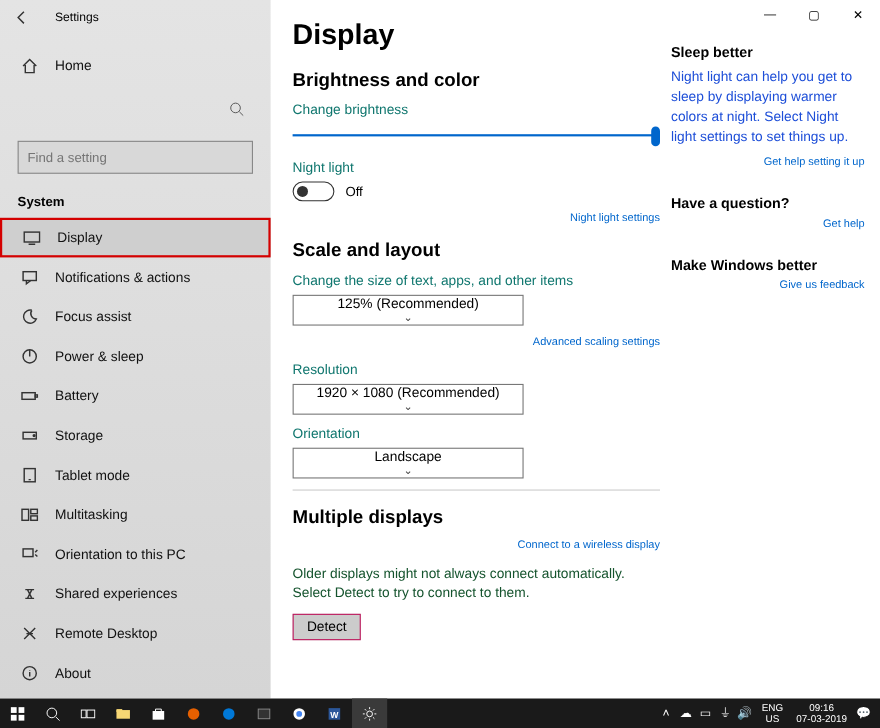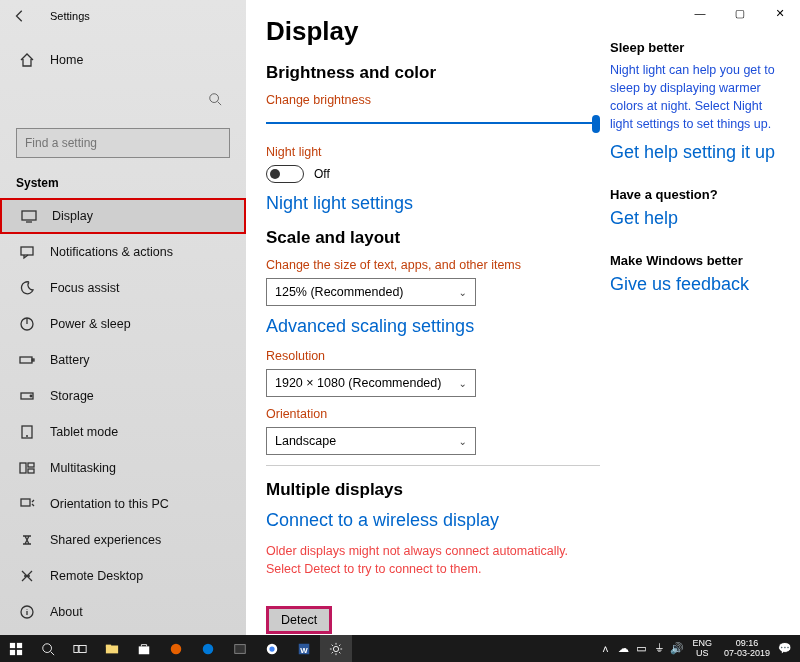--- a/index.html
+++ b/index.html
@@ -17,33 +17,33 @@
 .search { width: 100%; height: 30px; border: 1px solid #888; background: #d8d8d8; padding: 0 28px 0 8px; font-size: 12px; color: #555; margin-top: 44px; }
 .search-box { position: relative; }
 .search-icon { position: absolute; right: 8px; top: 8px; }
 .sb-cat { font-size: 12px; font-weight: 600; padding: 6px 16px 8px; }
 .sb-row.selected { border: 2px solid #d40000; background: #cfcfcf; }
 .main { flex: 1; display: flex; padding: 12px 0 0 20px; overflow: hidden; }
 .content { width: 334px; }
 .aside { flex: 1; padding: 28px 14px 0 10px; }
 h1 { font-size: 26px; font-weight: 600; margin: 4px 0 16px; }
 h2 { font-size: 17px; font-weight: 600; margin: 14px 0 10px; }
-.lbl { font-size: 12.5px; color: #c2410c; margin-bottom: 6px; }
+.lbl { font-size: 12.5px; color: #0f766e; margin-bottom: 6px; }
 .slider { position: relative; height: 22px; margin-bottom: 10px; }
 .slider-track { position: absolute; top: 9px; left: 0; right: 0; height: 2px; background: #0066cc; }
 .slider-track-gray { position: absolute; top: 9px; right: 0; width: 4px; height: 2px; background: #999; }
 .slider-thumb { position: absolute; top: 2px; right: 0; width: 8px; height: 18px; background: #0066cc; border-radius: 4px; }
 .toggle-row { display: flex; align-items: center; margin-bottom: 10px; }
 .toggle { width: 38px; height: 18px; border: 1.5px solid #333; border-radius: 10px; position: relative; margin-right: 10px; cursor: pointer; }
 .toggle-knob { width: 10px; height: 10px; background: #333; border-radius: 50%; position: absolute; top: 2.5px; left: 3px; }
-.link { color: #0066cc; font-size: 18px; cursor: pointer; margin-bottom: 12px; display: block; }
-.select { width: 210px; height: 28px; border: 1px solid #777; background: #fff; display: flex; align-items: center; justify-content: space-between; padding: 0 8px; font-size: 12.5px; margin-bottom: 10px; cursor: pointer; }
+.link { color: #0066cc; font-size: 10px; cursor: pointer; margin-bottom: 12px; display: block; text-align: right; }
+.select { width: 210px; height: 28px; border: 1px solid #777; background: #fff; display: flex; align-items: center; justify-content: space-between; padding: 0 8px; font-size: 12.5px; margin-bottom: 10px; cursor: pointer; flex-direction: column; }
 .select .chev { font-size: 10px; color: #444; }
-.desc { font-size: 12.5px; color: #ef4444; margin-bottom: 28px; line-height: 1.4; }
-.btn { background: #ccc; border: 3px solid #be185d; padding: 4px 12px; font-size: 12.5px; cursor: pointer; }
+.desc { font-size: 12.5px; color: #14532d; margin-bottom: 10px; line-height: 1.4; }
+.btn { background: #ccc; border: 1px solid #be185d; padding: 4px 12px; font-size: 12.5px; cursor: pointer; }
 .aside-title { font-size: 13px; font-weight: 600; margin-bottom: 6px; }
 .aside-text { font-size: 12.5px; color: #1d4ed8; line-height: 1.45; margin-bottom: 8px; }
 .aside-block { margin-bottom: 24px; }
 .window-controls { position: absolute; right: 0; top: 0; display: flex; }
 .wc { width: 40px; height: 26px; display: flex; align-items: center; justify-content: center; font-size: 11px; cursor: pointer; }
 .taskbar { position: absolute; bottom: 0; left: 0; right: 0; height: 27px; background: #1a1a1a; display: flex; align-items: center; }
 .tb-item { width: 32px; height: 27px; display: flex; align-items: center; justify-content: center; cursor: pointer; }
 .tb-item.active { background: #3a3a3a; }
 .tb-spacer { flex: 1; }
 .tray { display: flex; align-items: center; color: #fff; font-size: 9px; padding-right: 6px; }

